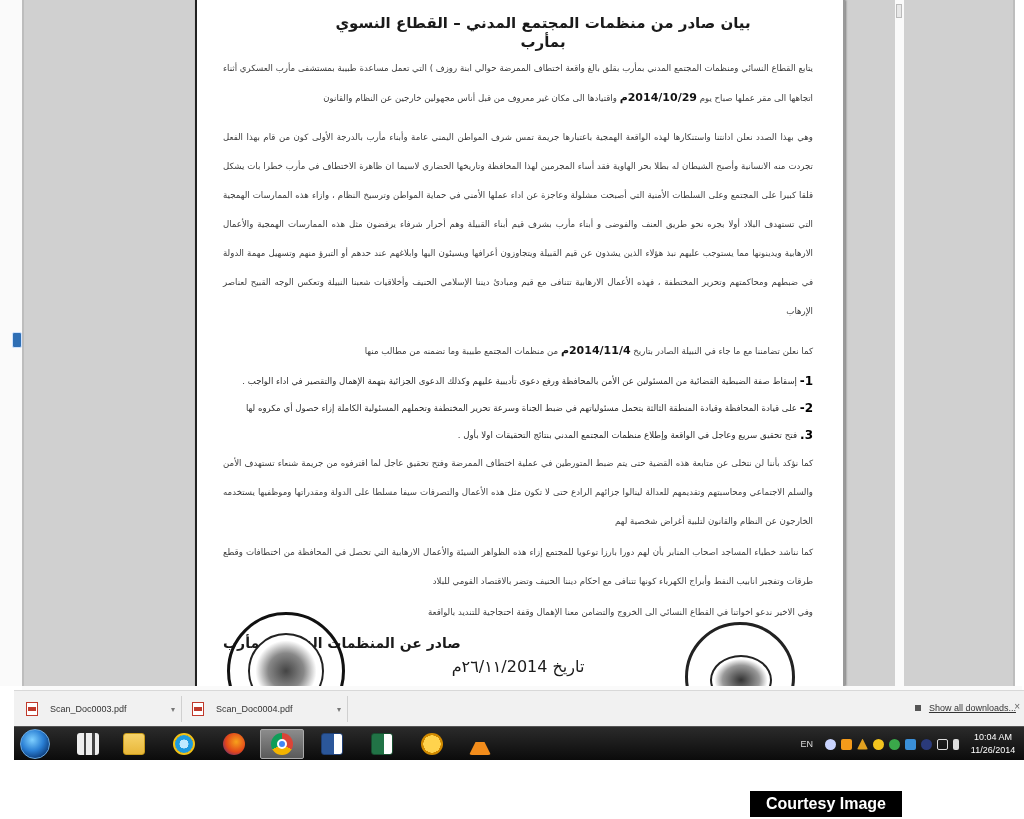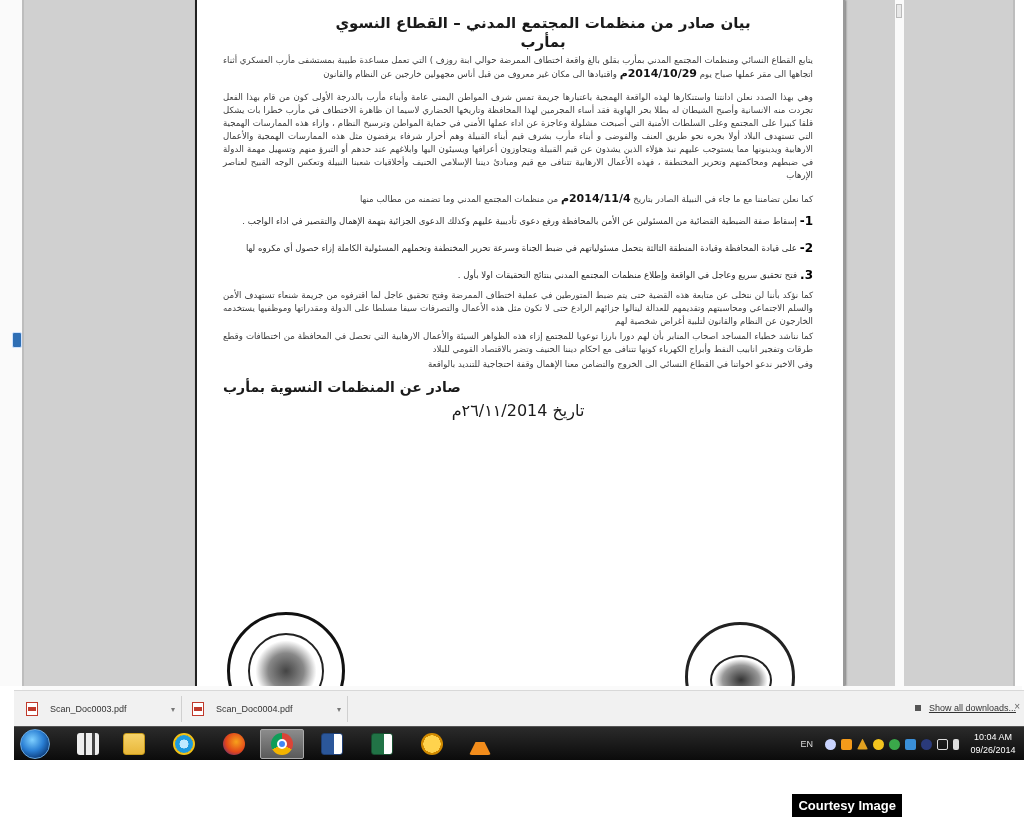--- a/index.html
+++ b/index.html
@@ -9,21 +9,21 @@
   
   .viewer { position: absolute; left: 22px; top: 0; width: 993px; height: 686px; background: #d0d0d0; border-left: 2px solid #bdbdbd; border-right: 2px solid #bdbdbd; }
   .left-strip { position: absolute; left: 0; top: 0; width: 22px; height: 686px; background: #fafafa; }
   .right-strip { position: absolute; right: 0; top: 0; width: 9px; height: 686px; background: #fafafa; }
   .side-tab { position: absolute; left: 12px; top: 332px; width: 10px; height: 16px; background: #2f6fb5; border-radius: 2px; border: 1px solid #cfe3ff; }
   .scroll-grip { position: absolute; right: 2px; top: 4px; width: 6px; height: 14px; background: #e8e8e8; border: 1px solid #bbb; }
 
   .page { position: absolute; left: 195px; top: 0; width: 650px; height: 686px; background: #ffffff; border-left: 2px solid #222; border-right: 2px solid #9a9a9a; box-shadow: 1px 0 2px rgba(0,0,0,.4); overflow: hidden; }
   .doc { direction: rtl; font-family: "DejaVu Sans", sans-serif; color: #1a1a1a; padding: 0 30px 0 26px; }
   .doc-title { text-align: center; font-weight: bold; font-size: 15px; line-height: 19px; margin-top: 14px; width: 440px; margin-right: 50px; }
-  .para { font-size: 8.6px; line-height: 13px; text-align: justify; color: #2a2a2a; margin-top: 2px; opacity: .92; }
+  .para { font-size: 8.6px; line-height: 29px; text-align: justify; color: #2a2a2a; margin-top: 2px; opacity: .92; }
   .para.gap { margin-top: 10px; }
   .date-inline { font-weight: bold; font-size: 11px; color: #000; }
   .list-item { font-size: 8.6px; line-height: 23px; color: #2a2a2a; margin-top: 4px; padding-right: 16px; position: relative; }
   .list-item .num { position: absolute; right: 0; font-weight: bold; font-size: 12px; color: #000; }
   .signature { text-align: left; font-weight: bold; font-size: 14px; margin-top: 8px; }
   .sig-date { text-align: center; font-weight: normal; font-size: 16px; margin-top: 6px; }
 
   .stamp { position: absolute; border: 3px solid #111; border-radius: 50%; }
   .stamp-left { left: 30px; top: 612px; width: 118px; height: 118px; }
   .stamp-left .inner { position: absolute; left: 18px; top: 18px; width: 76px; height: 76px; border: 2px solid #222; border-radius: 50%; background: radial-gradient(circle, #444 0%, #888 35%, #fff 60%); }
@@ -59,21 +59,21 @@
   .ic-word { background: linear-gradient(90deg, #2b579a 0 60%, #fff 60%); border: 1px solid #1f3f73; }
   .ic-excel { background: linear-gradient(90deg, #217346 0 60%, #fff 60%); border: 1px solid #174d2f; }
   .ic-app8 { border-radius: 50%; background: radial-gradient(circle, #ffd34d 0 55%, #d18a00 56%); }
   .ic-vlc { background: linear-gradient(transparent 40%, #f28c1b 40%); clip-path: polygon(50% 0, 100% 100%, 0 100%); }
 
   .tray { position: absolute; right: 60px; top: 0; height: 34px; display: flex; align-items: center; }
   .lang { color: #ddd; font-size: 9px; margin-right: 12px; }
   .tray-icon { width: 11px; height: 11px; margin-right: 5px; border-radius: 2px; }
   .clock { position: absolute; right: 4px; top: 4px; color: #fff; font-size: 9px; text-align: center; line-height: 13px; width: 54px; }
 
-  .credit { position: absolute; right: 2px; bottom: 2px; background: #000; color: #fff; font-weight: bold; font-size: 13px; padding: 4px 6px; }
+  .credit { position: absolute; right: 2px; bottom: 2px; background: #000; color: #fff; font-weight: bold; font-size: 16px; padding: 4px 16px; }
 </style>
 </head>
 <body>
 
 <div class="screen">
 
   <div class="left-strip"></div>
   <div class="side-tab"></div>
 
   <div class="viewer"></div>
@@ -89,21 +89,21 @@
         <span>يتابع القطاع النسائي ومنظمات المجتمع المدني بمأرب بقلق بالغ واقعة اختطاف الممرضة حوالي ابنة روزف ) التي تعمل مساعدة طبيبة بمستشفى مأرب العسكري أثناء اتجاهها الى مقر عملها صباح يوم</span>
         <span class="date-inline">2014/10/29م</span>
         <span>واقتيادها الى مكان غير معروف من قبل أناس مجهولين خارجين عن النظام والقانون</span>
       </p>
 
       <p class="para gap">وهي بهذا الصدد نعلن ادانتنا واستنكارها لهذه الواقعة الهمجية باعتبارها جريمة تمس شرف المواطن اليمني عامة وأبناء مأرب بالدرجة الأولى كون من قام بهذا الفعل تجردت منه الانسانية وأصبح الشيطان له بطلا بحر الهاوية فقد أساء المجرمين لهذا المحافظة وتاريخها الحضاري لاسيما ان ظاهرة الاختطاف في مأرب خطرا بات يشكل قلقا كبيرا على المجتمع وعلى السلطات الأمنية التي أصبحت مشلولة وعاجزة عن اداء عملها الأمني في حماية المواطن وترسيخ النظام ، وازاء هذه الممارسات الهمجية التي تستهدف البلاد أولا بجره نحو طريق العنف والفوضى و أبناء مأرب بشرف قيم أبناء القبيلة وهم أحرار شرفاء يرفضون مثل هذه الممارسات الهمجية والأعمال الارهابية ويدينونها مما يستوجب عليهم نبذ هؤلاء الذين يشذون عن قيم القبيلة ويتجاوزون أعرافها ويسيئون اليها وابلاغهم عند حدهم أو التبرؤ منهم وتسهيل مهمة الدولة في ضبطهم ومحاكمتهم وتحرير المختطفة ، فهذه الأعمال الارهابية تتنافى مع قيم ومبادئ ديننا الإسلامي الحنيف وأخلاقيات شعبنا النبيلة وتعكس الوجه القبيح لعناصر الإرهاب</p>
 
       <p class="para gap">
         <span>كما نعلن تضامننا مع ما جاء في النبيلة الصادر بتاريخ</span>
         <span class="date-inline">2014/11/4م</span>
-        <span>من منظمات المجتمع المدني وما تضمنه من مطالب منها</span>
+        <span>من منظمات المجتمع طبيبة وما تضمنه من مطالب منها</span>
       </p>
 
       <div class="list-item">
         <span class="num">1-</span>
         <span>إسقاط صفة الضبطية القضائية من المسئولين عن الأمن بالمحافظة ورفع دعوى تأديبية عليهم وكذلك الدعوى الجزائية بتهمة الإهمال والتقصير في اداء الواجب .</span>
       </div>
       <div class="list-item">
         <span class="num">2-</span>
         <span>على قيادة المحافظة وقيادة المنطقة الثالثة بتحمل مسئولياتهم في ضبط الجناة وسرعة تحرير المختطفة وتحملهم المسئولية الكاملة إزاء حصول أي مكروه لها</span>
       </div>
@@ -185,18 +185,18 @@
       <span class="tray-icon" style="background:#e0a020;clip-path:polygon(50% 0,100% 100%,0 100%)"></span>
       <span class="tray-icon" style="background:#f3c41e;border-radius:50%"></span>
       <span class="tray-icon" style="background:#3aa84a;border-radius:50%"></span>
       <span class="tray-icon" style="background:#3a8fd8"></span>
       <span class="tray-icon" style="background:#2a3a7a;border-radius:50%"></span>
       <span class="tray-icon" style="background:transparent;border:1px solid #ddd"></span>
       <span class="tray-icon" style="background:#ddd;width:6px"></span>
     </div>
     <div class="clock">
       <div>10:04 AM</div>
-      <div>09/26/2014</div>
+      <div>11/26/2014</div>
     </div>
   </div>
 
   <div class="credit">Courtesy Image</div>
 </div>
 
 </body></html>

